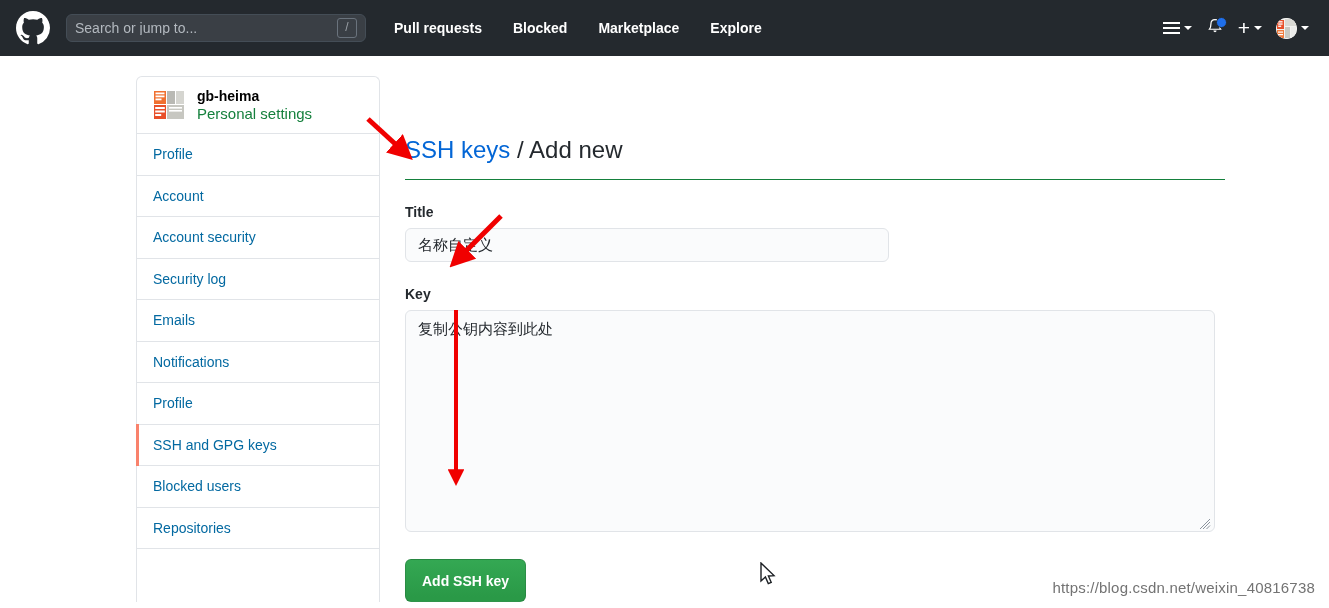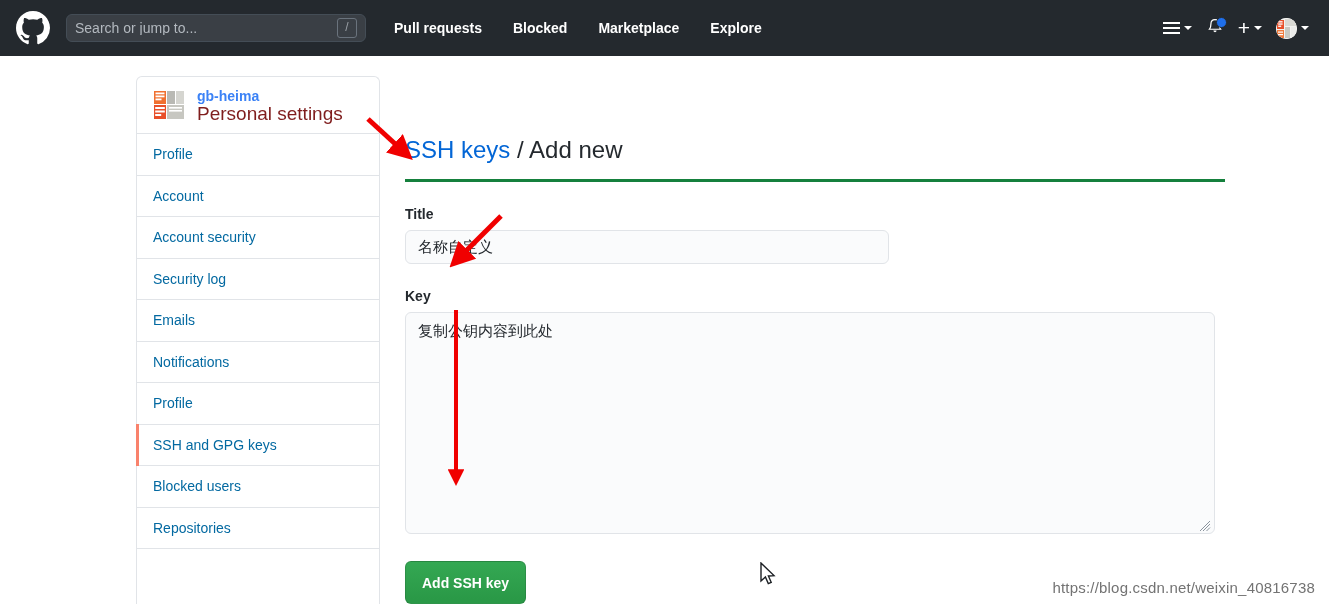--- a/index.html
+++ b/index.html
@@ -158,26 +158,26 @@
   .avatar-md {
     width: 32px; height: 30px;
     margin-right: 12px;
     flex: 0 0 auto;
     background: #ffffff;
     overflow: hidden;
   }
   .sb-user-name {
     font-size: 14px;
     font-weight: bold;
-    color: #3b82f6;
+    color: #000000;
     line-height: 17px;
   }
   .sb-user-sub {
-    font-size: 19px;
-    color: #7f1d1d;
+    font-size: 15px;
+    color: #15803d;
     line-height: 17px;
   }
   .sb-item {
     position: relative;
     font-size: 14px;
     color: #0369a1;
     padding: 12px 16px;
     border-bottom: 1px solid #e1e4e8;
     box-sizing: border-box;
     height: 41.5px;
@@ -200,21 +200,21 @@
     flex: 1 1 auto;
     padding-right: 104px;
     box-sizing: border-box;
   }
   .main-title {
     font-size: 24px;
     font-weight: normal;
     line-height: 30px;
     margin: 59px 0 0 0;
     padding-bottom: 14px;
-    border-bottom: 3px solid #15803d;
+    border-bottom: 1px solid #15803d;
     color: #24292e;
   }
   .main-title .lnk { color: #0366d6; cursor: pointer; }
   .main-title .sep { color: #24292e; }
 
   .field-label {
     font-size: 14px;
     font-weight: bold;
     color: #24292e;
     margin-top: 24px;

